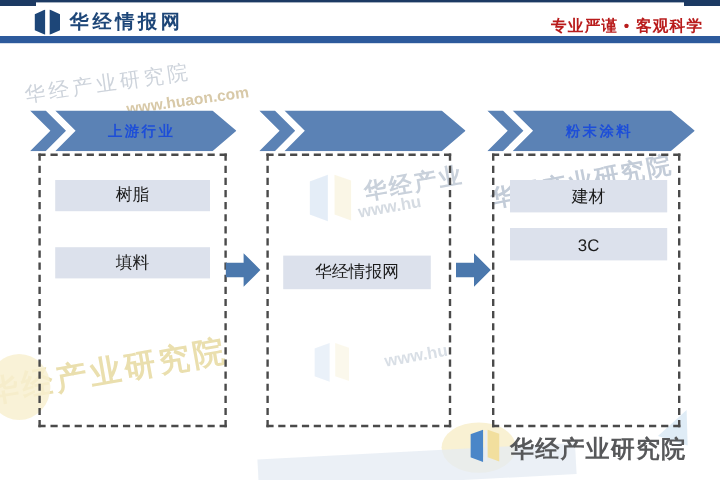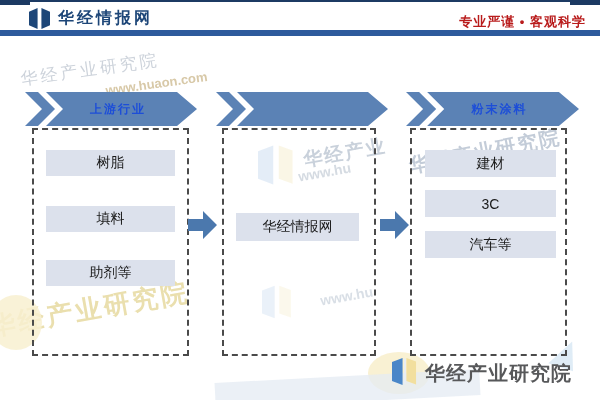--- a/index.html
+++ b/index.html
@@ -138,31 +138,29 @@
     <svg viewBox="0 0 172 34" preserveAspectRatio="none">
       <polygon points="0,0 13,0 30,17 13,34 0,34 17,17" fill="#5b82b5"></polygon>
       <polygon points="21,0 152,0 172,17 152,34 21,34 38,17" fill="#5b82b5"></polygon>
     </svg>
     <span class="banner-label">粉末涂料</span>
   </div>
 
   <div class="panel" id="panel-up">
     <div class="item">树脂</div>
     <div class="item">填料</div>
-    <div class="item">助剂等</div>
   </div>
 
   <div class="panel" id="panel-mid">
     <div class="item">华经情报网</div>
   </div>
 
   <div class="panel" id="panel-down">
     <div class="item">建材</div>
     <div class="item">3C</div>
-    <div class="item">汽车等</div>
   </div>
 
   <div class="flow-arrow" id="arrow-left">
     <svg width="30" height="32" viewBox="0 0 30 32">
       <polygon points="0,10 15,10 15,2 29,16 15,30 15,22 0,22" fill="#4b78ad"></polygon>
     </svg>
   </div>
   <div class="flow-arrow" id="arrow-right">
     <svg width="30" height="32" viewBox="0 0 30 32">
       <polygon points="0,10 15,10 15,2 29,16 15,30 15,22 0,22" fill="#4b78ad"></polygon>

